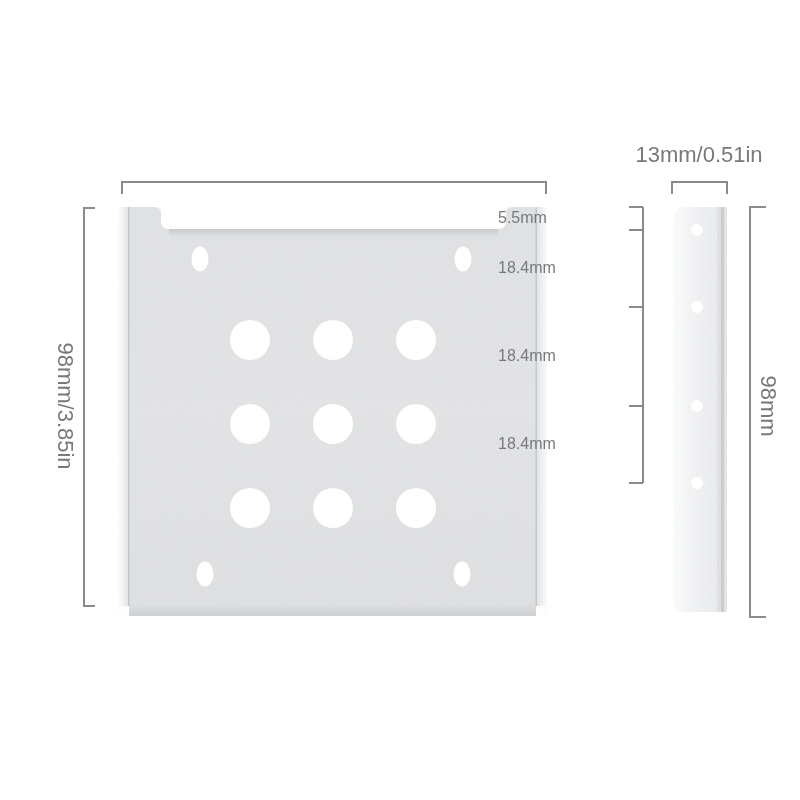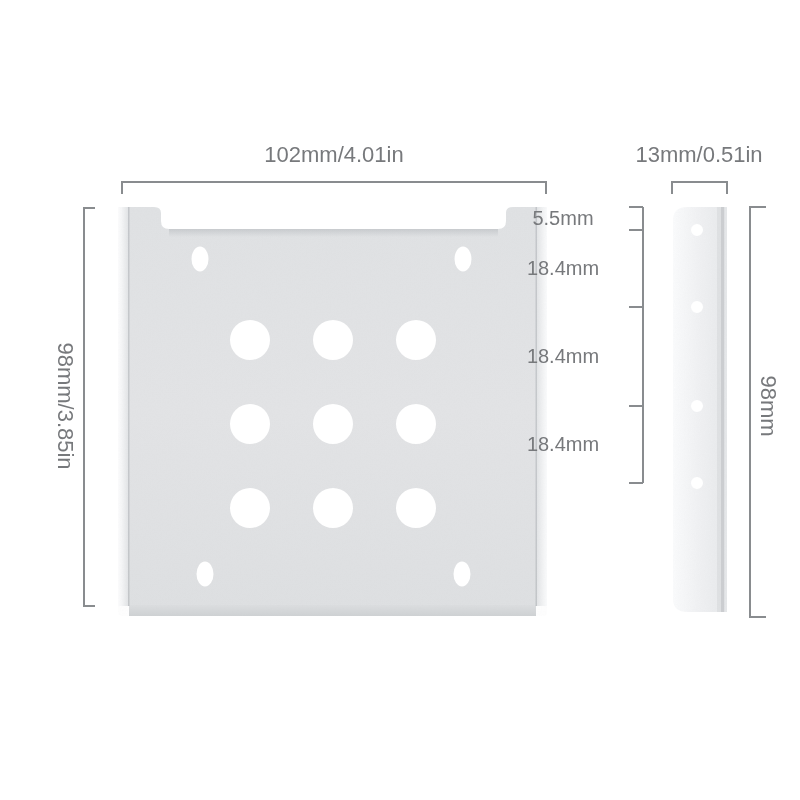--- a/index.html
+++ b/index.html
@@ -10,22 +10,22 @@
     overflow:hidden;
   }
   .stage svg{position:absolute;left:0;top:0;}
   .dim{fill:none;stroke:var(--dimension-line,#898c8f);stroke-width:2;}
   .dim-label{
     position:absolute;color:var(--label-text,#77797c);
     font-size:22px;line-height:28px;white-space:nowrap;text-align:center;
   }
   .rot90{transform:rotate(90deg);transform-origin:center;}
   .seg-label{
-    position:absolute;right:172px;width:130px;text-align:center;
-    color:var(--label-text,#77797c);font-size:20px;line-height:26px;white-space:nowrap;
+    position:absolute;right:172px;width:130px;text-align:left;
+    color:var(--label-text,#77797c);font-size:16px;line-height:26px;white-space:nowrap;
   }
 </style>
 </head>
 <body>
 
 <div class="stage">
 
   <svg width="800" height="800" viewBox="0 0 800 800">
     <defs>
       <linearGradient id="faceGrad" x1="0" y1="0" x2="0" y2="1">
@@ -113,21 +113,20 @@
 
     <g>
       <path class="dim" d="M122,194 V182 H546 V194"></path>
       <path class="dim" d="M672,194 V182 H727 V194"></path>
       <path class="dim" d="M95,208 H84 V606 H95"></path>
       <path class="dim" d="M643,207 V483 M643,207 H629 M643,230 H629 M643,307 H629 M643,406 H629 M643,483 H629"></path>
       <path class="dim" d="M766,207 H750 V617 H766"></path>
     </g>
   </svg>
 
-  <div class="dim-label" style="left:184px;top:141px;width:300px;">102mm/4.01in</div>
 
   <div class="dim-label" style="left:589px;top:141px;width:220px;">13mm/0.51in</div>
 
   <div class="dim-label rot90" style="left:-20px;top:392px;width:170px;height:28px;">98mm/3.85in</div>
 
   <div class="dim-label rot90" style="left:728px;top:392px;width:80px;height:28px;">98mm</div>
 
   <div class="seg-label" style="top:205px;">5.5mm</div>
   <div class="seg-label" style="top:255px;">18.4mm</div>
   <div class="seg-label" style="top:343px;">18.4mm</div>

